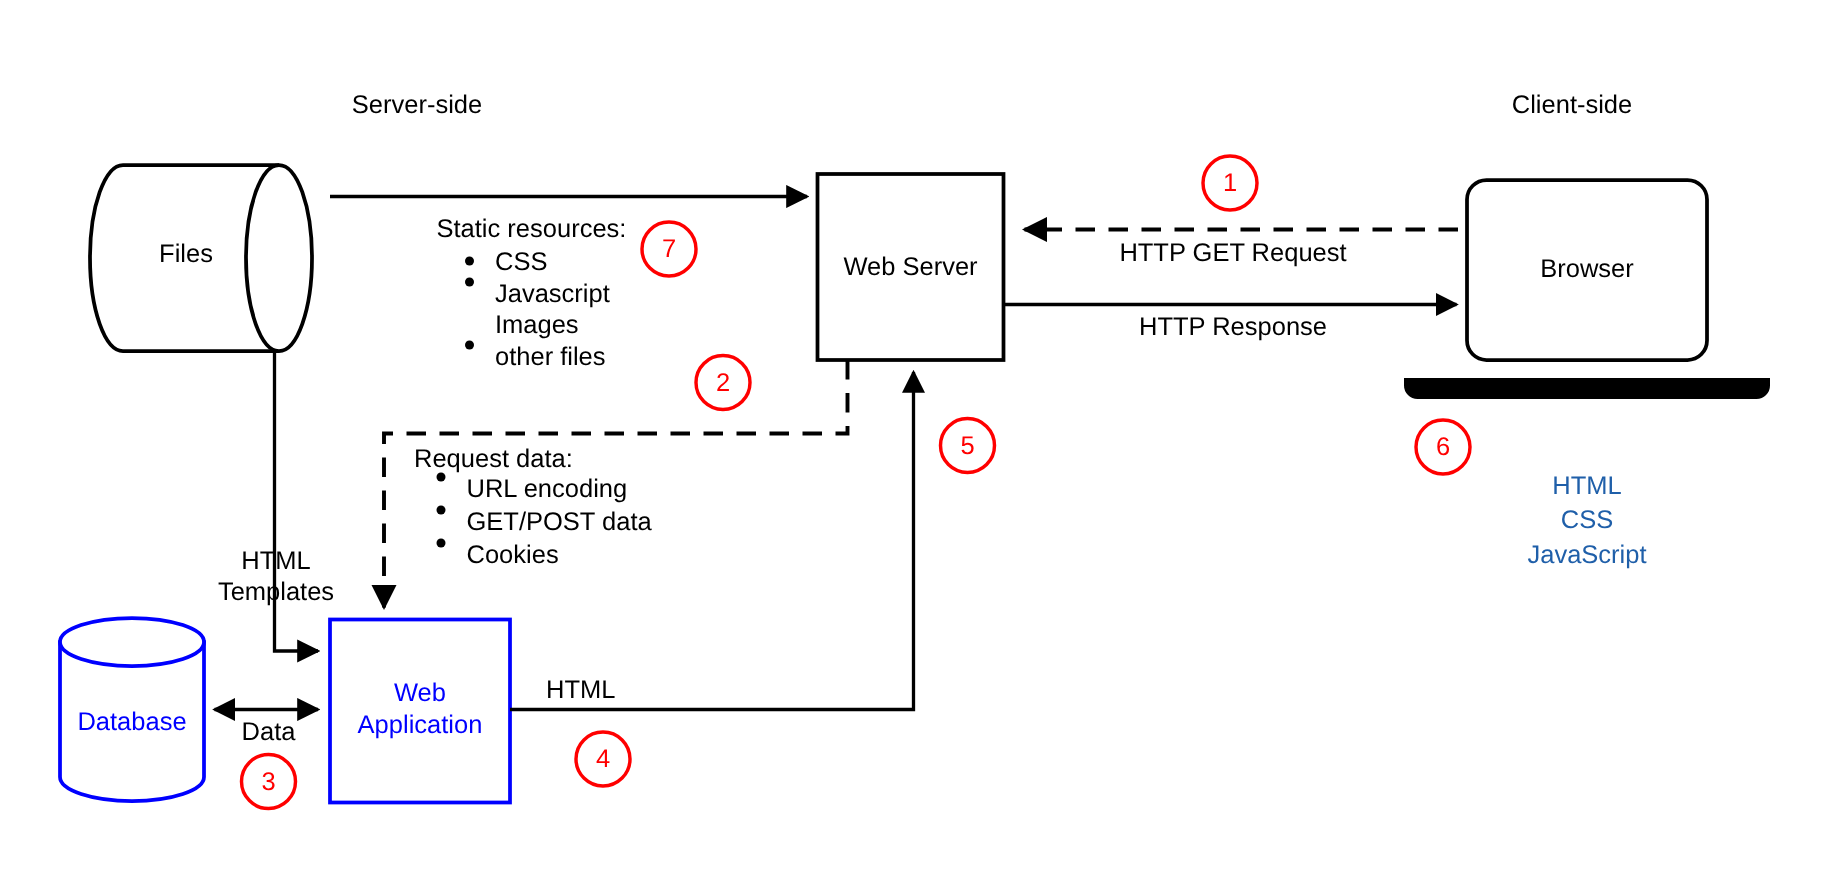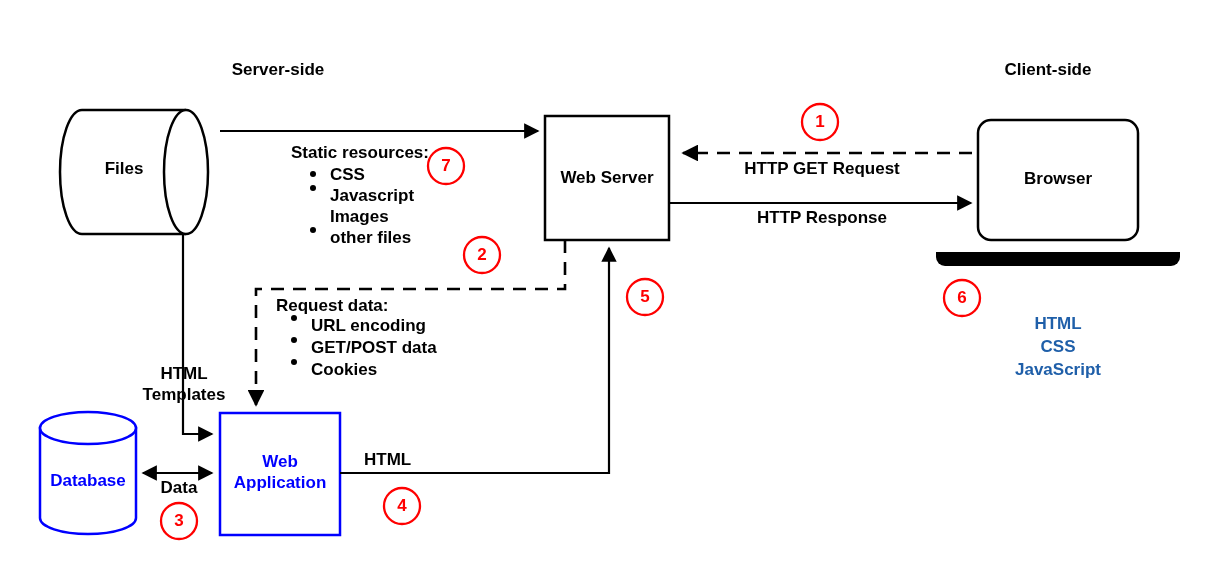--- a/index.html
+++ b/index.html
@@ -7,21 +7,20 @@
     padding: 0;
     background: #ffffff;
   }
   #diagram-root {
     position: relative;
     width: 1226px;
     height: 584px;
     background: #ffffff;
     font-family: "Liberation Sans", sans-serif;
     overflow: hidden;
-    font-weight: bold;
   }
   svg#diagram-svg {
     position: absolute;
     left: 0;
     top: 0;
     width: 1226px;
     height: 584px;
   }
   .node-shape {
     fill: #ffffff;

